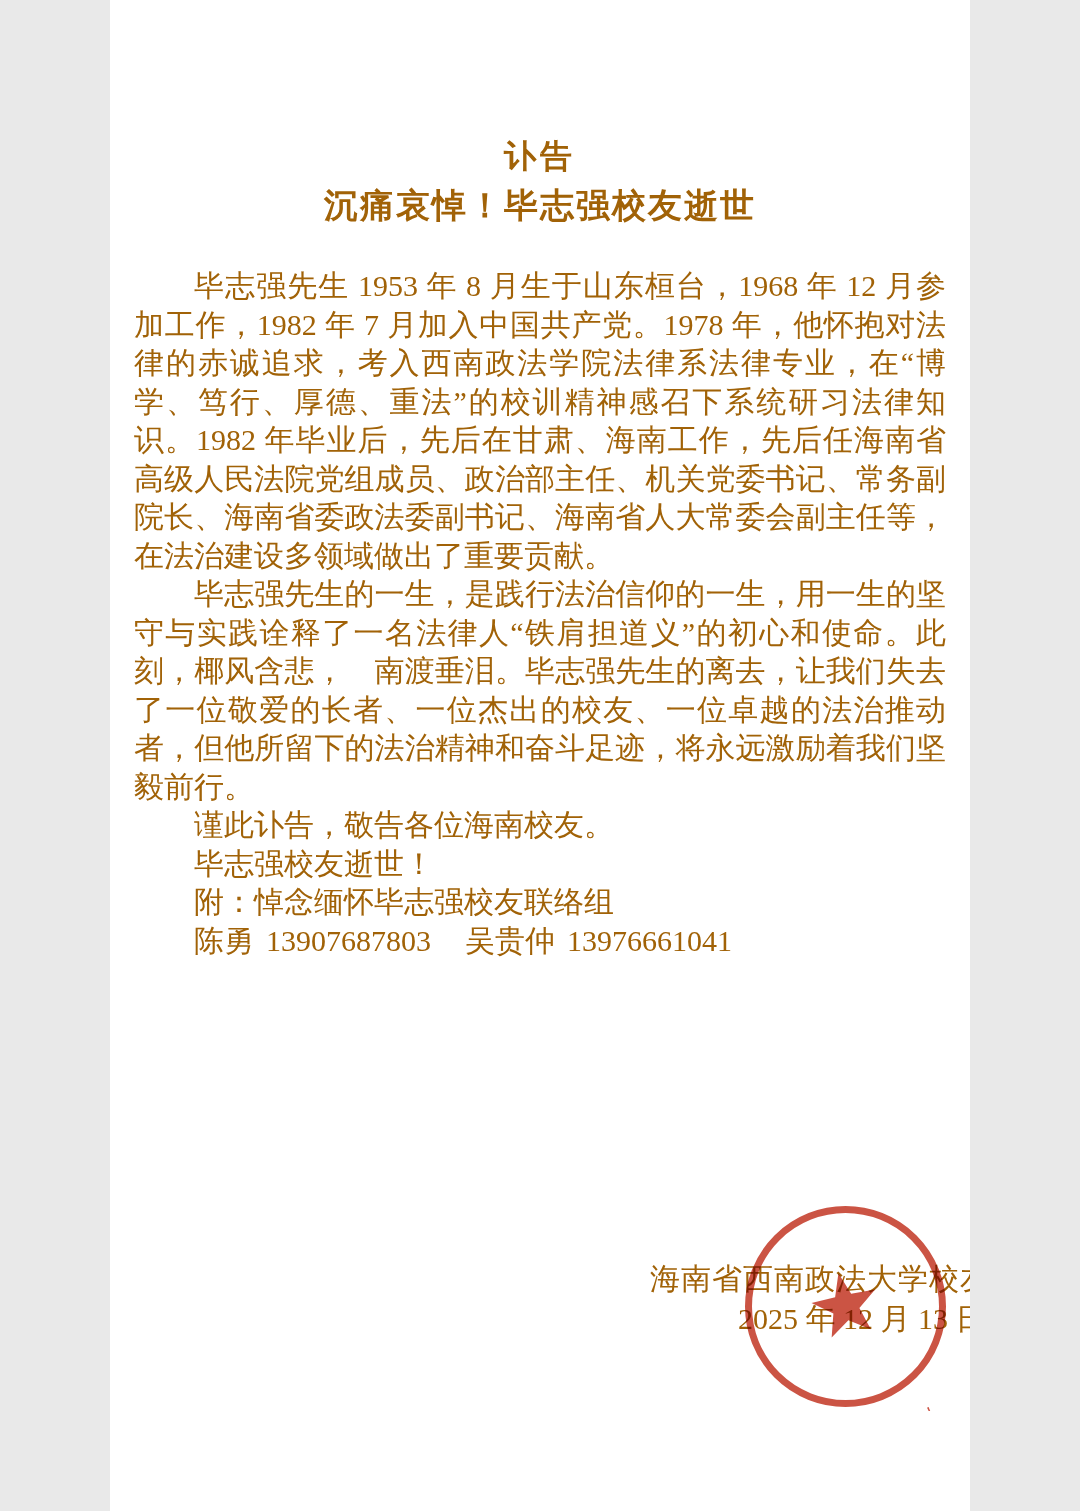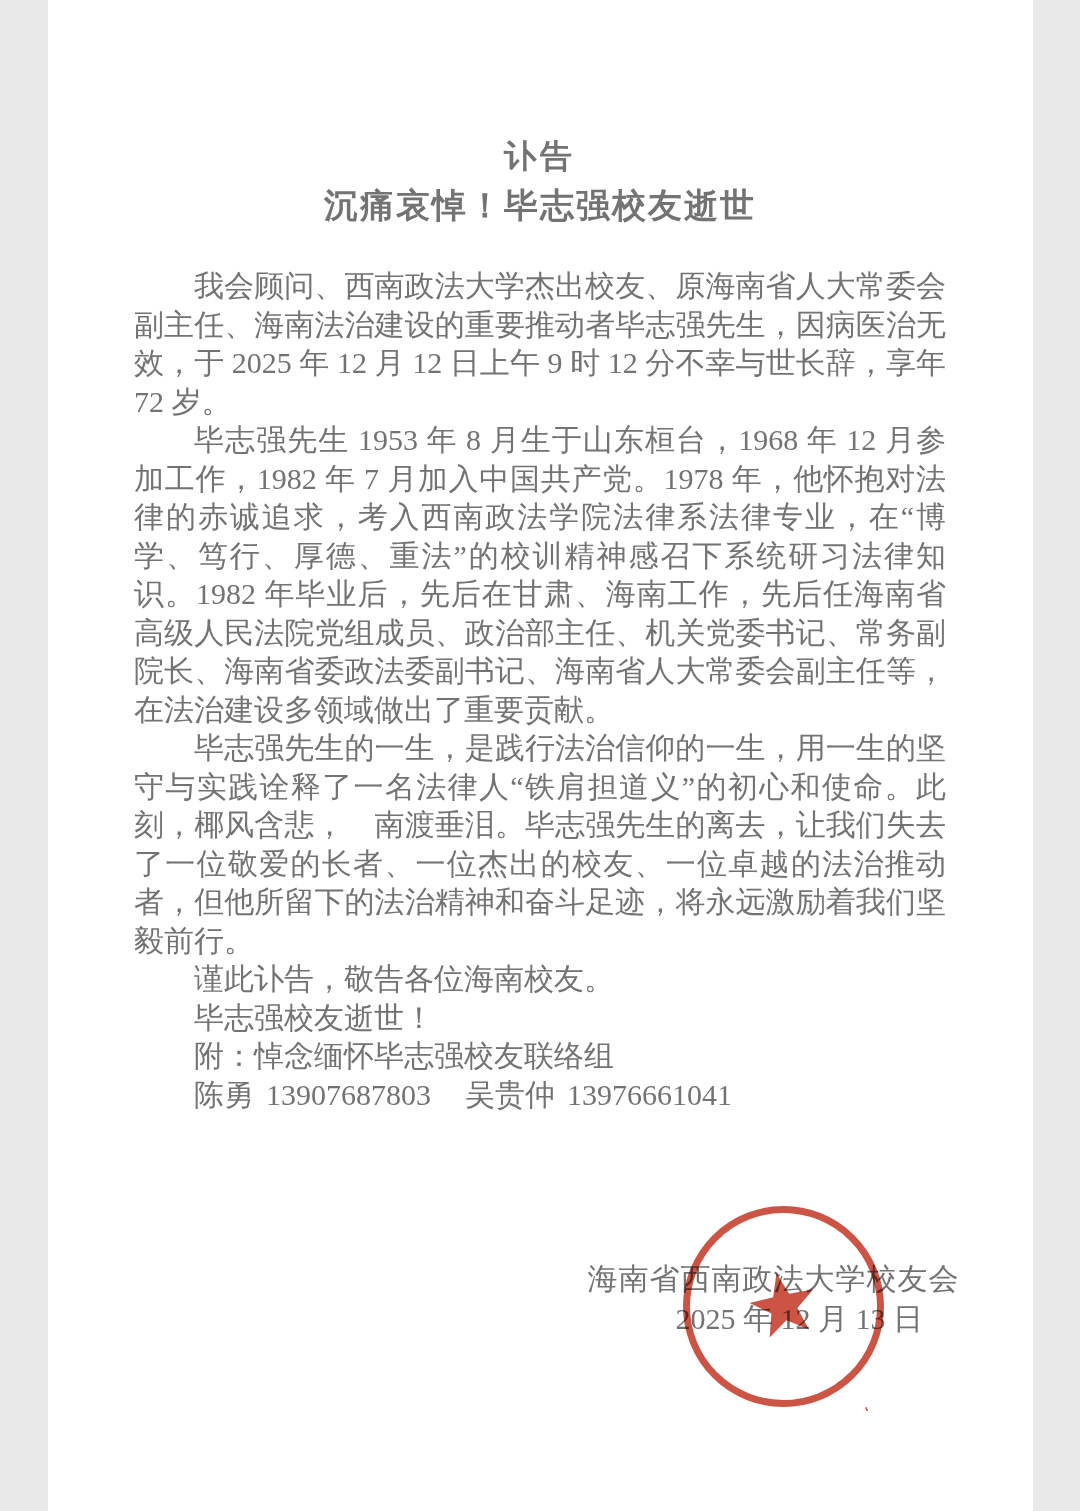--- a/index.html
+++ b/index.html
@@ -1,23 +1,23 @@
 <!DOCTYPE html>
 <html><head>
 <meta charset="utf-8">
 <style>
   * { margin:0; padding:0; box-sizing:border-box; }
   html,body { background:#e9e9e9; }
   .page {
     position:relative;
-    width:985px;
+    width:860px;
     height:1511px;
     margin:0 auto;
     background:#ffffff;
-    color:#737373;
+    color:#a16207;
     font-family:"Liberation Serif","DejaVu Serif",serif;
     overflow:hidden;
     padding-top:136px;
   }
   .doc-title {
     text-align:center;
     font-family:"Liberation Sans","DejaVu Sans",sans-serif;
     font-weight:700;
     font-size:32px;
     line-height:40px;
@@ -83,21 +83,20 @@
 </head>
 <body>
 
 <div class="page">
 
   <div class="doc-title">讣告</div>
 
   <div class="doc-subtitle">沉痛哀悼！毕志强校友逝世</div>
 
   <div class="doc-body">
-    <p>我会顾问、西南政法大学杰出校友、原海南省人大常委会副主任、海南法治建设的重要推动者毕志强先生，因病医治无效，于 2025 年 12 月 12 日上午 9 时 12 分不幸与世长辞，享年 72 岁。</p>
     <p>毕志强先生 1953 年 8 月生于山东桓台，1968 年 12 月参加工作，1982 年 7 月加入中国共产党。1978 年，他怀抱对法律的赤诚追求，考入西南政法学院法律系法律专业，在“博学、笃行、厚德、重法”的校训精神感召下系统研习法律知识。1982 年毕业后，先后在甘肃、海南工作，先后任海南省高级人民法院党组成员、政治部主任、机关党委书记、常务副院长、海南省委政法委副书记、海南省人大常委会副主任等，在法治建设多领域做出了重要贡献。</p>
     <p>毕志强先生的一生，是践行法治信仰的一生，用一生的坚守与实践诠释了一名法律人“铁肩担道义”的初心和使命。此刻，椰风含悲，　南渡垂泪。毕志强先生的离去，让我们失去了一位敬爱的长者、一位杰出的校友、一位卓越的法治推动者，但他所留下的法治精神和奋斗足迹，将永远激励着我们坚毅前行。</p>
     <p>谨此讣告，敬告各位海南校友。</p>
     <p>毕志强校友逝世！</p>
     <p>附：悼念缅怀毕志强校友联络组</p>
 
     <div class="contact-row">
       <span class="contact-cell col1"><span class="cname">陈勇</span><span>13907687803</span></span><span class="contact-cell"><span class="cname">吴贵仲</span><span>13976661041</span></span>
     </div>
   </div>

